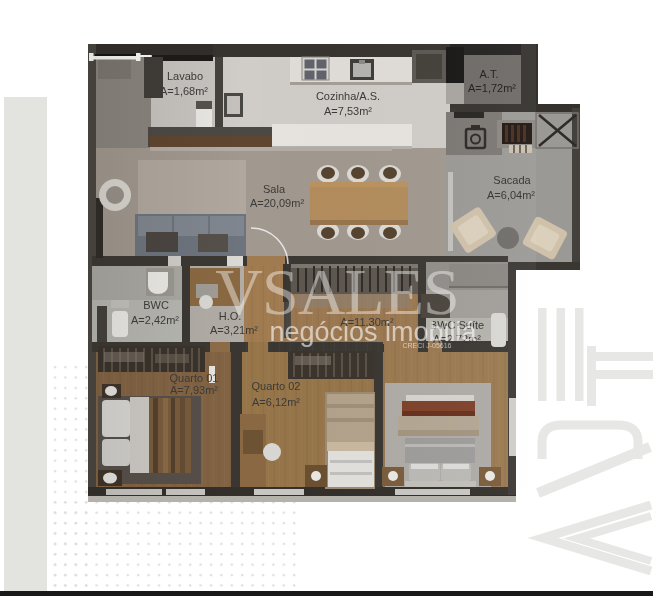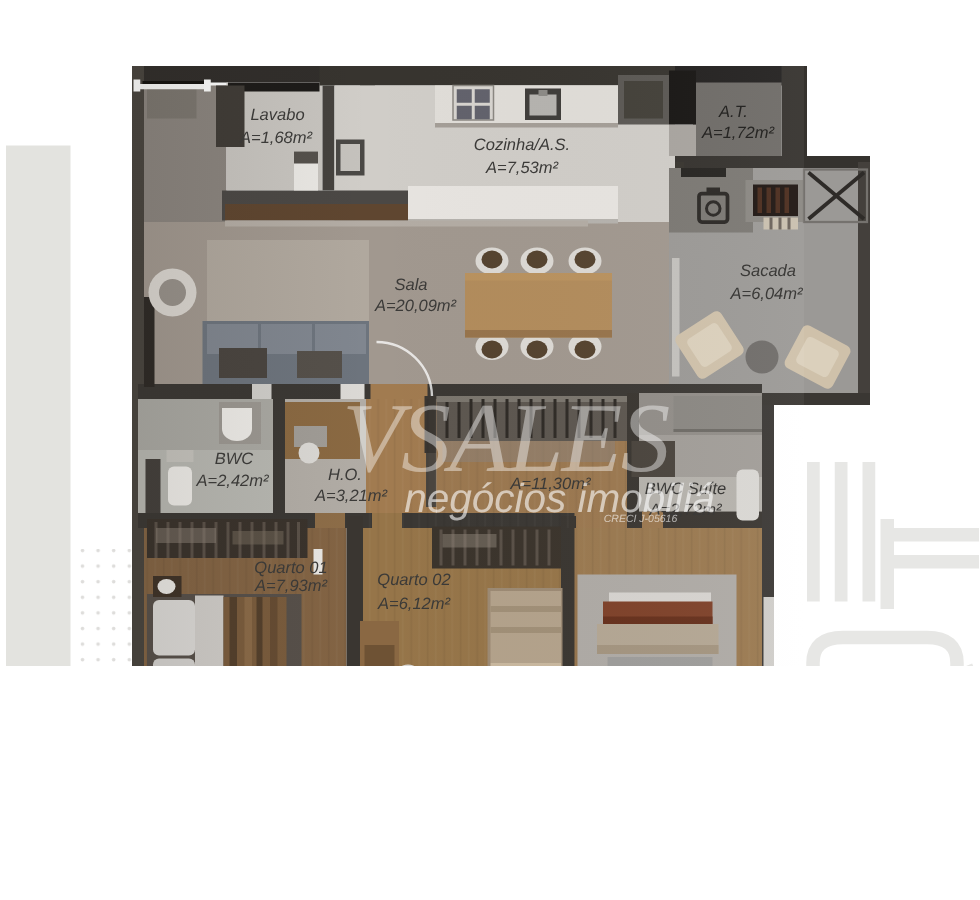--- a/index.html
+++ b/index.html
@@ -1,17 +1,17 @@
 <!DOCTYPE html>
 <html><head>
 <meta charset="utf-8">
 <style>
   html,body{margin:0;padding:0;background:#fff;}
-  #page{position:relative;width:653px;height:444px;overflow:hidden;background:#fff;
-        font-family:"Liberation Sans", sans-serif;font-style:italic;}
+  #page{position:relative;width:653px;height:596px;overflow:hidden;background:#fff;
+        font-family:"Liberation Sans", sans-serif;}
   svg{filter:blur(0.45px);}
 </style>
 </head>
 <body>
 <div id="page">
 <svg width="653" height="600" viewBox="0 0 653 600">
 
   <rect x="0" y="0" width="653" height="600" fill="#ffffff"></rect>
 
   <rect x="4" y="97" width="43" height="503" fill="#e3e3df"></rect>

